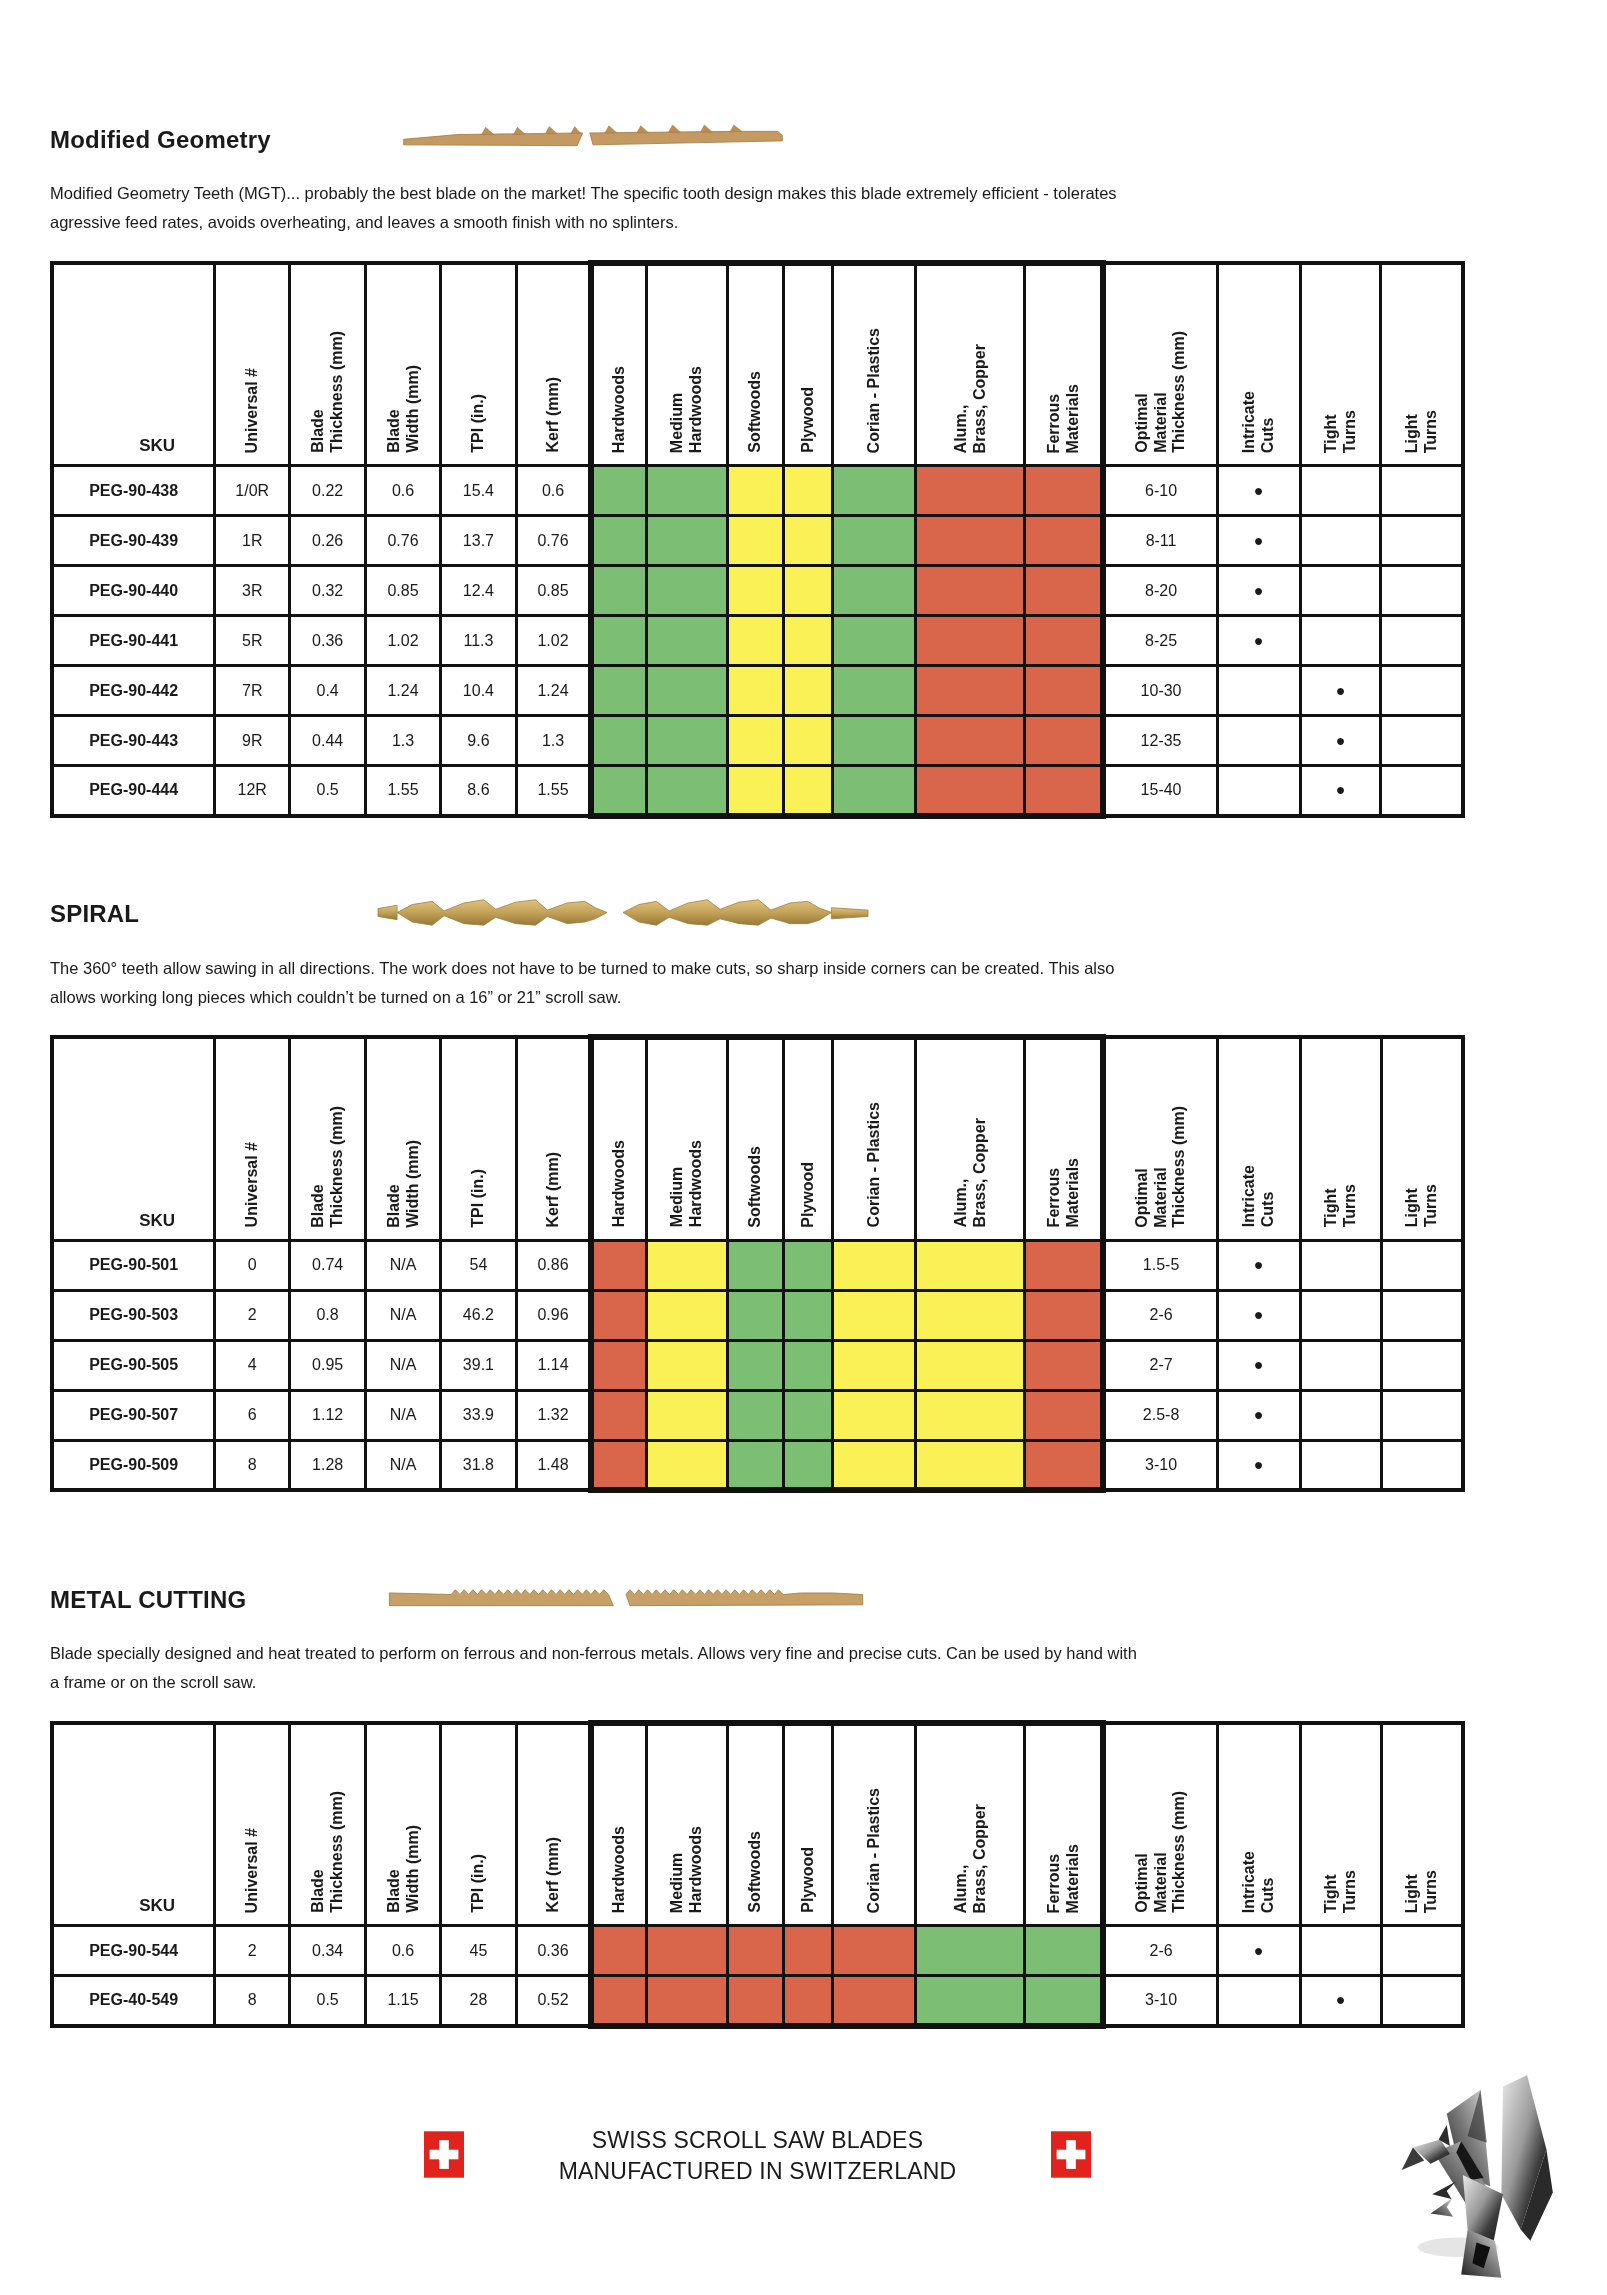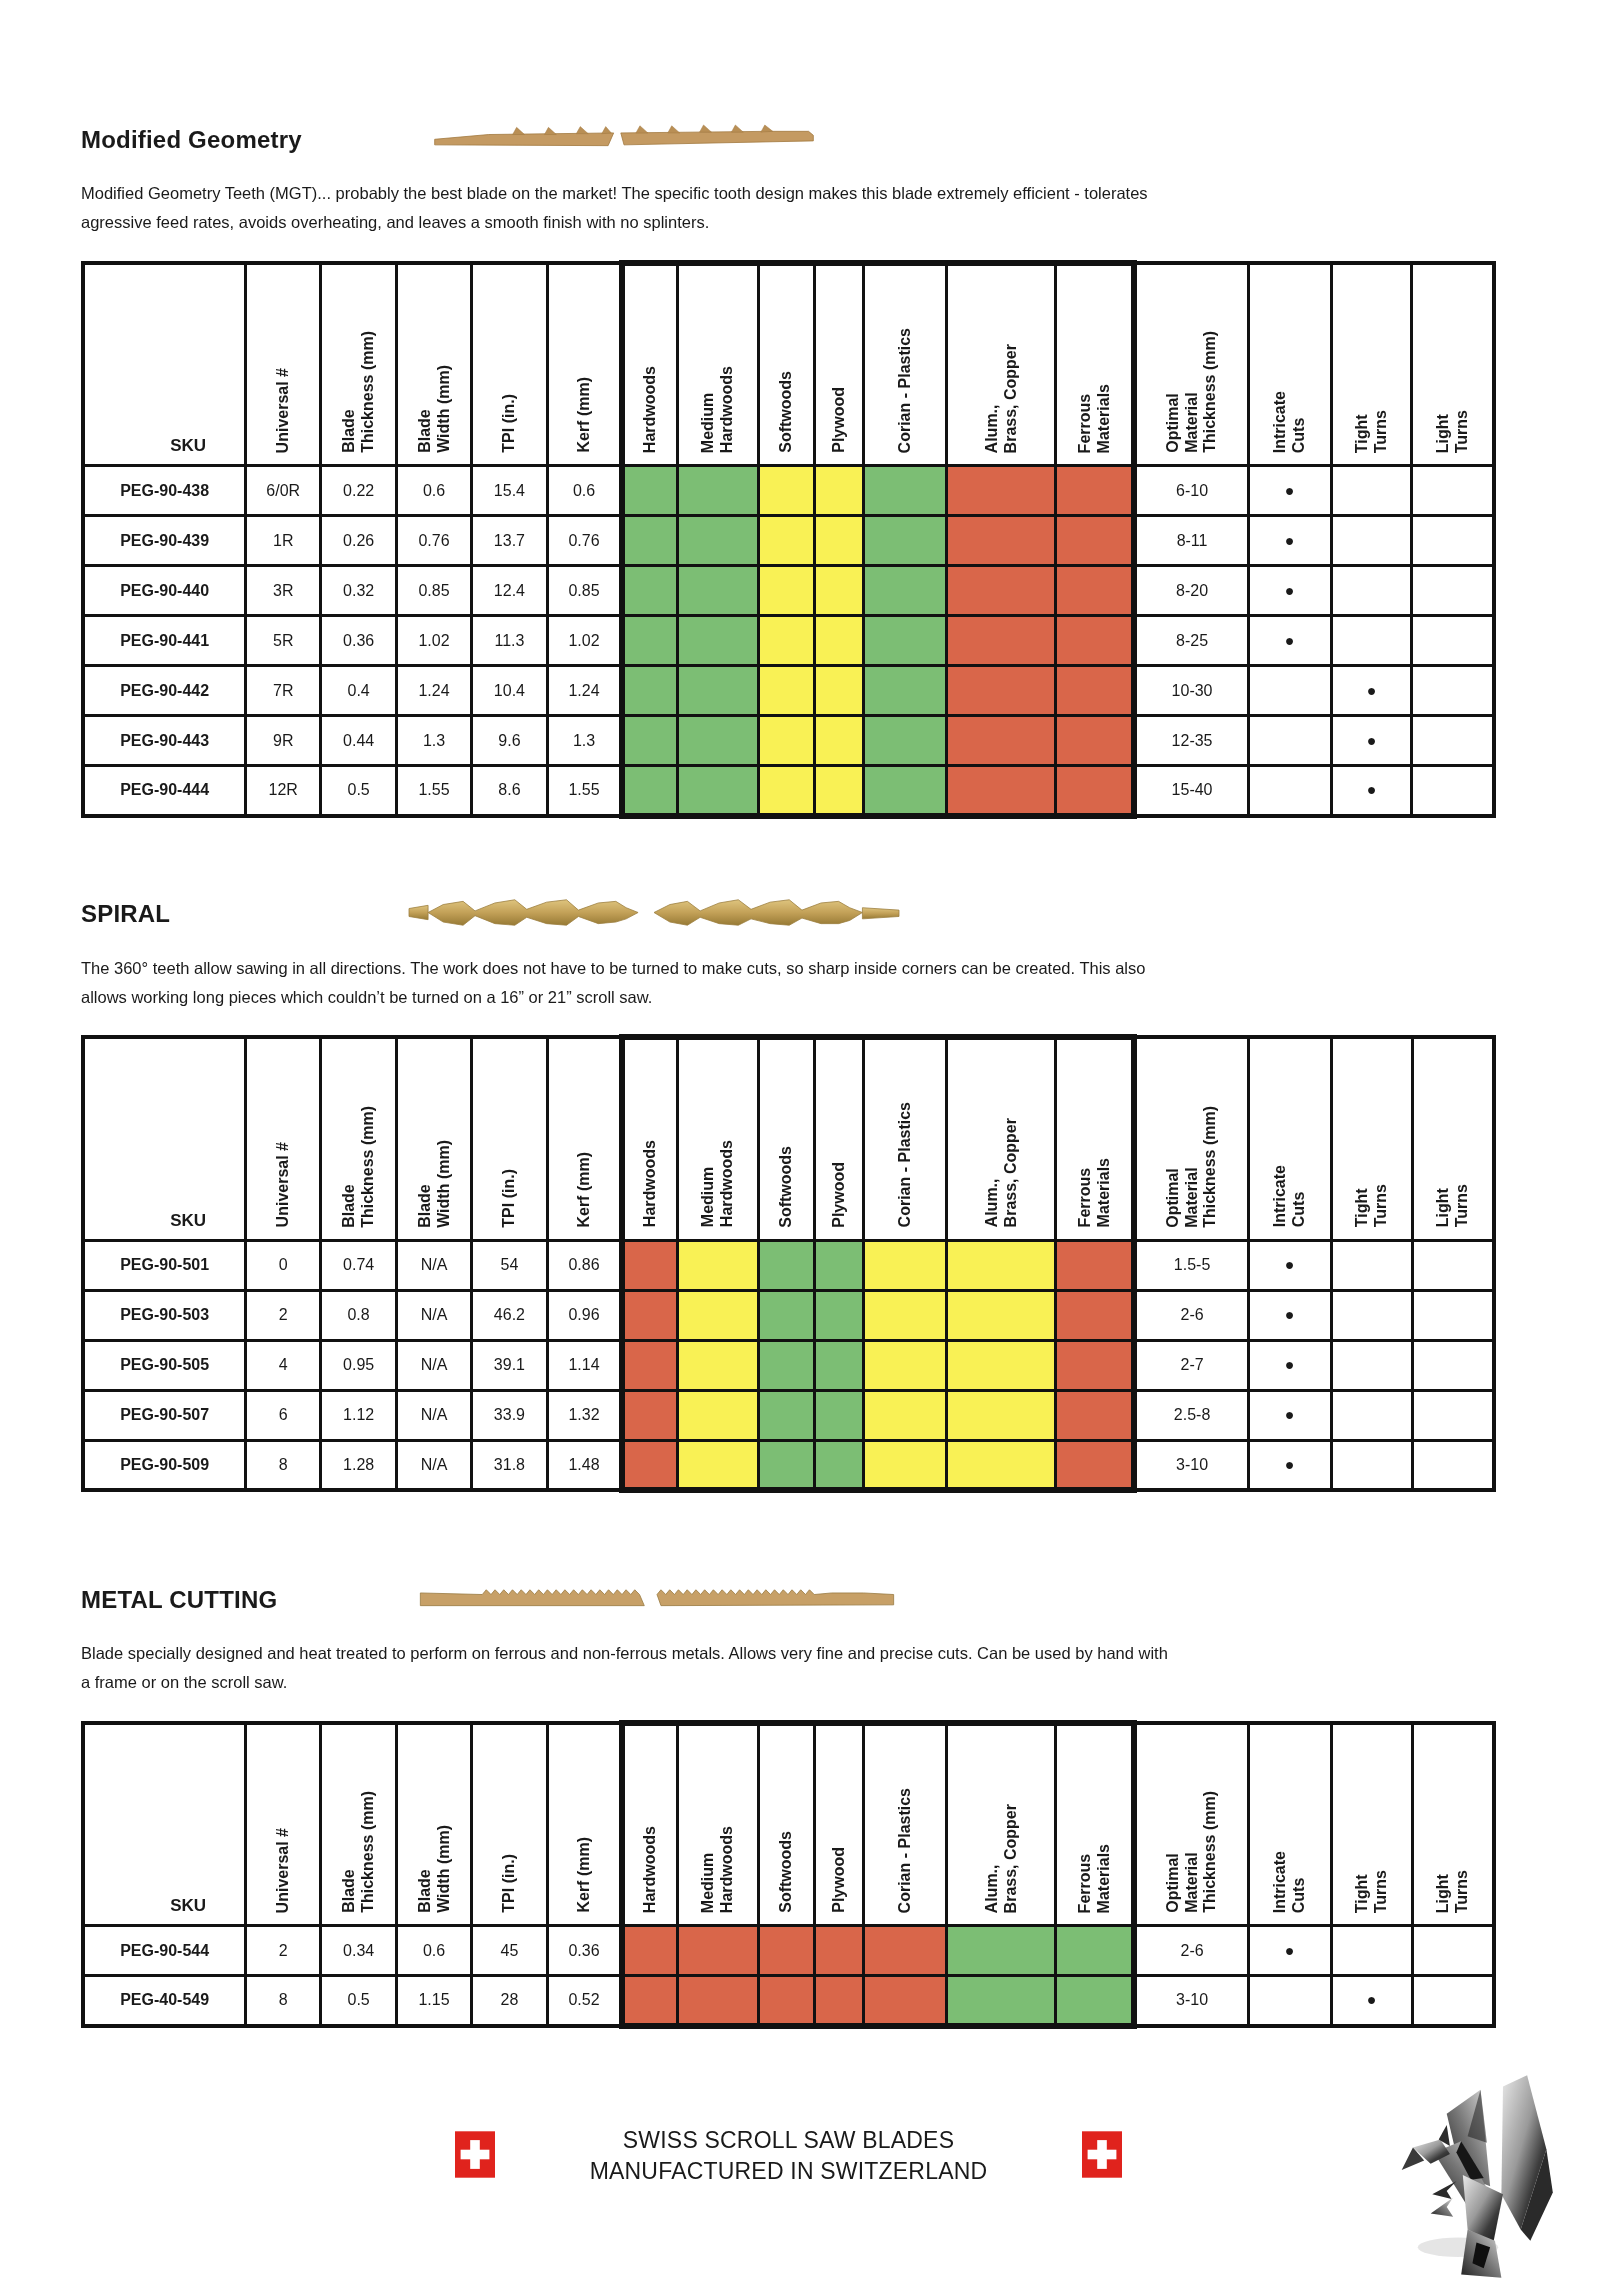--- a/index.html
+++ b/index.html
@@ -1,20 +1,20 @@
 <!DOCTYPE html>
 <html style="font-size:13px"><head>
 <meta charset="utf-8">
 <style>
   html,body { margin:0; padding:0; }
   body {
     width:1607px; height:2295px; background:#ffffff; position:relative; overflow:hidden;
     font-family:"Liberation Sans","DejaVu Sans",sans-serif; color:#1a1a1a;
   }
-  .content { padding-left:81px; width:1415px; }
+  .content { padding-left:50px; width:1415px; }
 
   .section-head { position:relative; height:37px; display:flex; align-items:center; }
   .section-title { font-size:24px; font-weight:bold; margin:0; letter-spacing:0.2px; }
   .blade-img { position:absolute; top:50%; transform:translateY(-50%); }
   #blade-mgt    { left:350px; }
   #blade-spiral { left:324px; }
   #blade-metal  { left:335px; }
 
   .desc { font-size:16.5px; line-height:29px; width:1089px; margin:21px 0 0 0; }
 
@@ -111,21 +111,21 @@
 Cuts</span></th>
             <th><span class="vtext">Tight
 Turns</span></th>
             <th><span class="vtext">Light
 Turns</span></th>
           </tr>
         </thead>
       <tbody>
           <tr>
             <td class="sku-cell">PEG-90-438</td>
-            <td>6/0R</td>
+            <td>1/0R</td>
             <td>0.22</td>
             <td>0.6</td>
             <td>15.4</td>
             <td>0.6</td>
             <td class="mat mat-first" style="background: rgb(124, 190, 116);"></td>
             <td class="mat" style="background: rgb(124, 190, 116);"></td>
             <td class="mat" style="background: rgb(249, 241, 85);"></td>
             <td class="mat" style="background: rgb(249, 241, 85);"></td>
             <td class="mat" style="background: rgb(124, 190, 116);"></td>
             <td class="mat" style="background: rgb(217, 102, 74);"></td>

